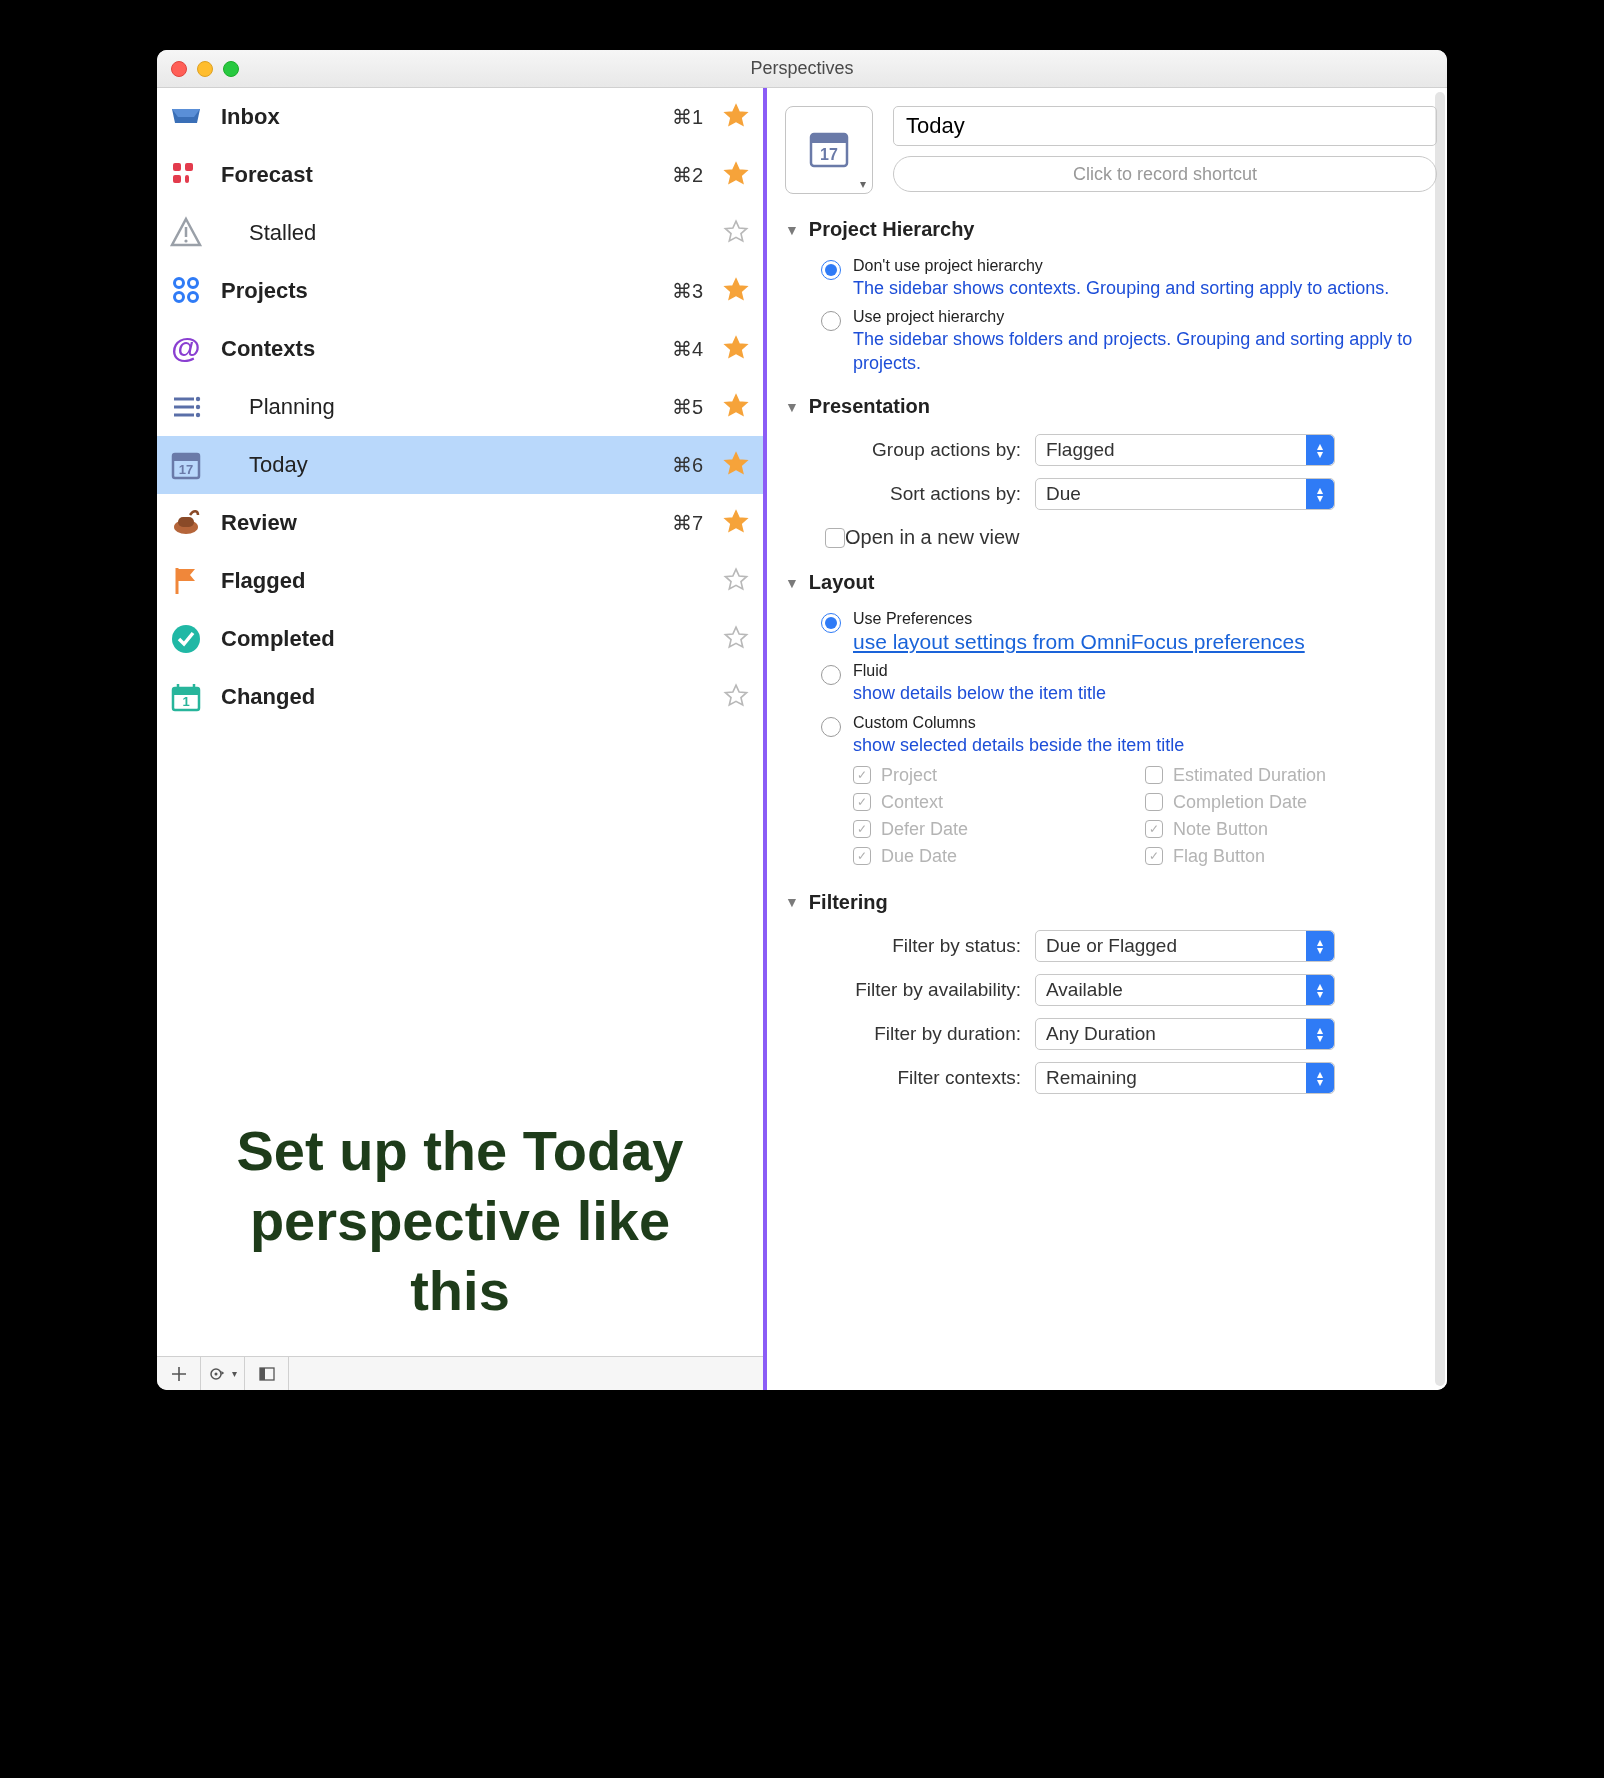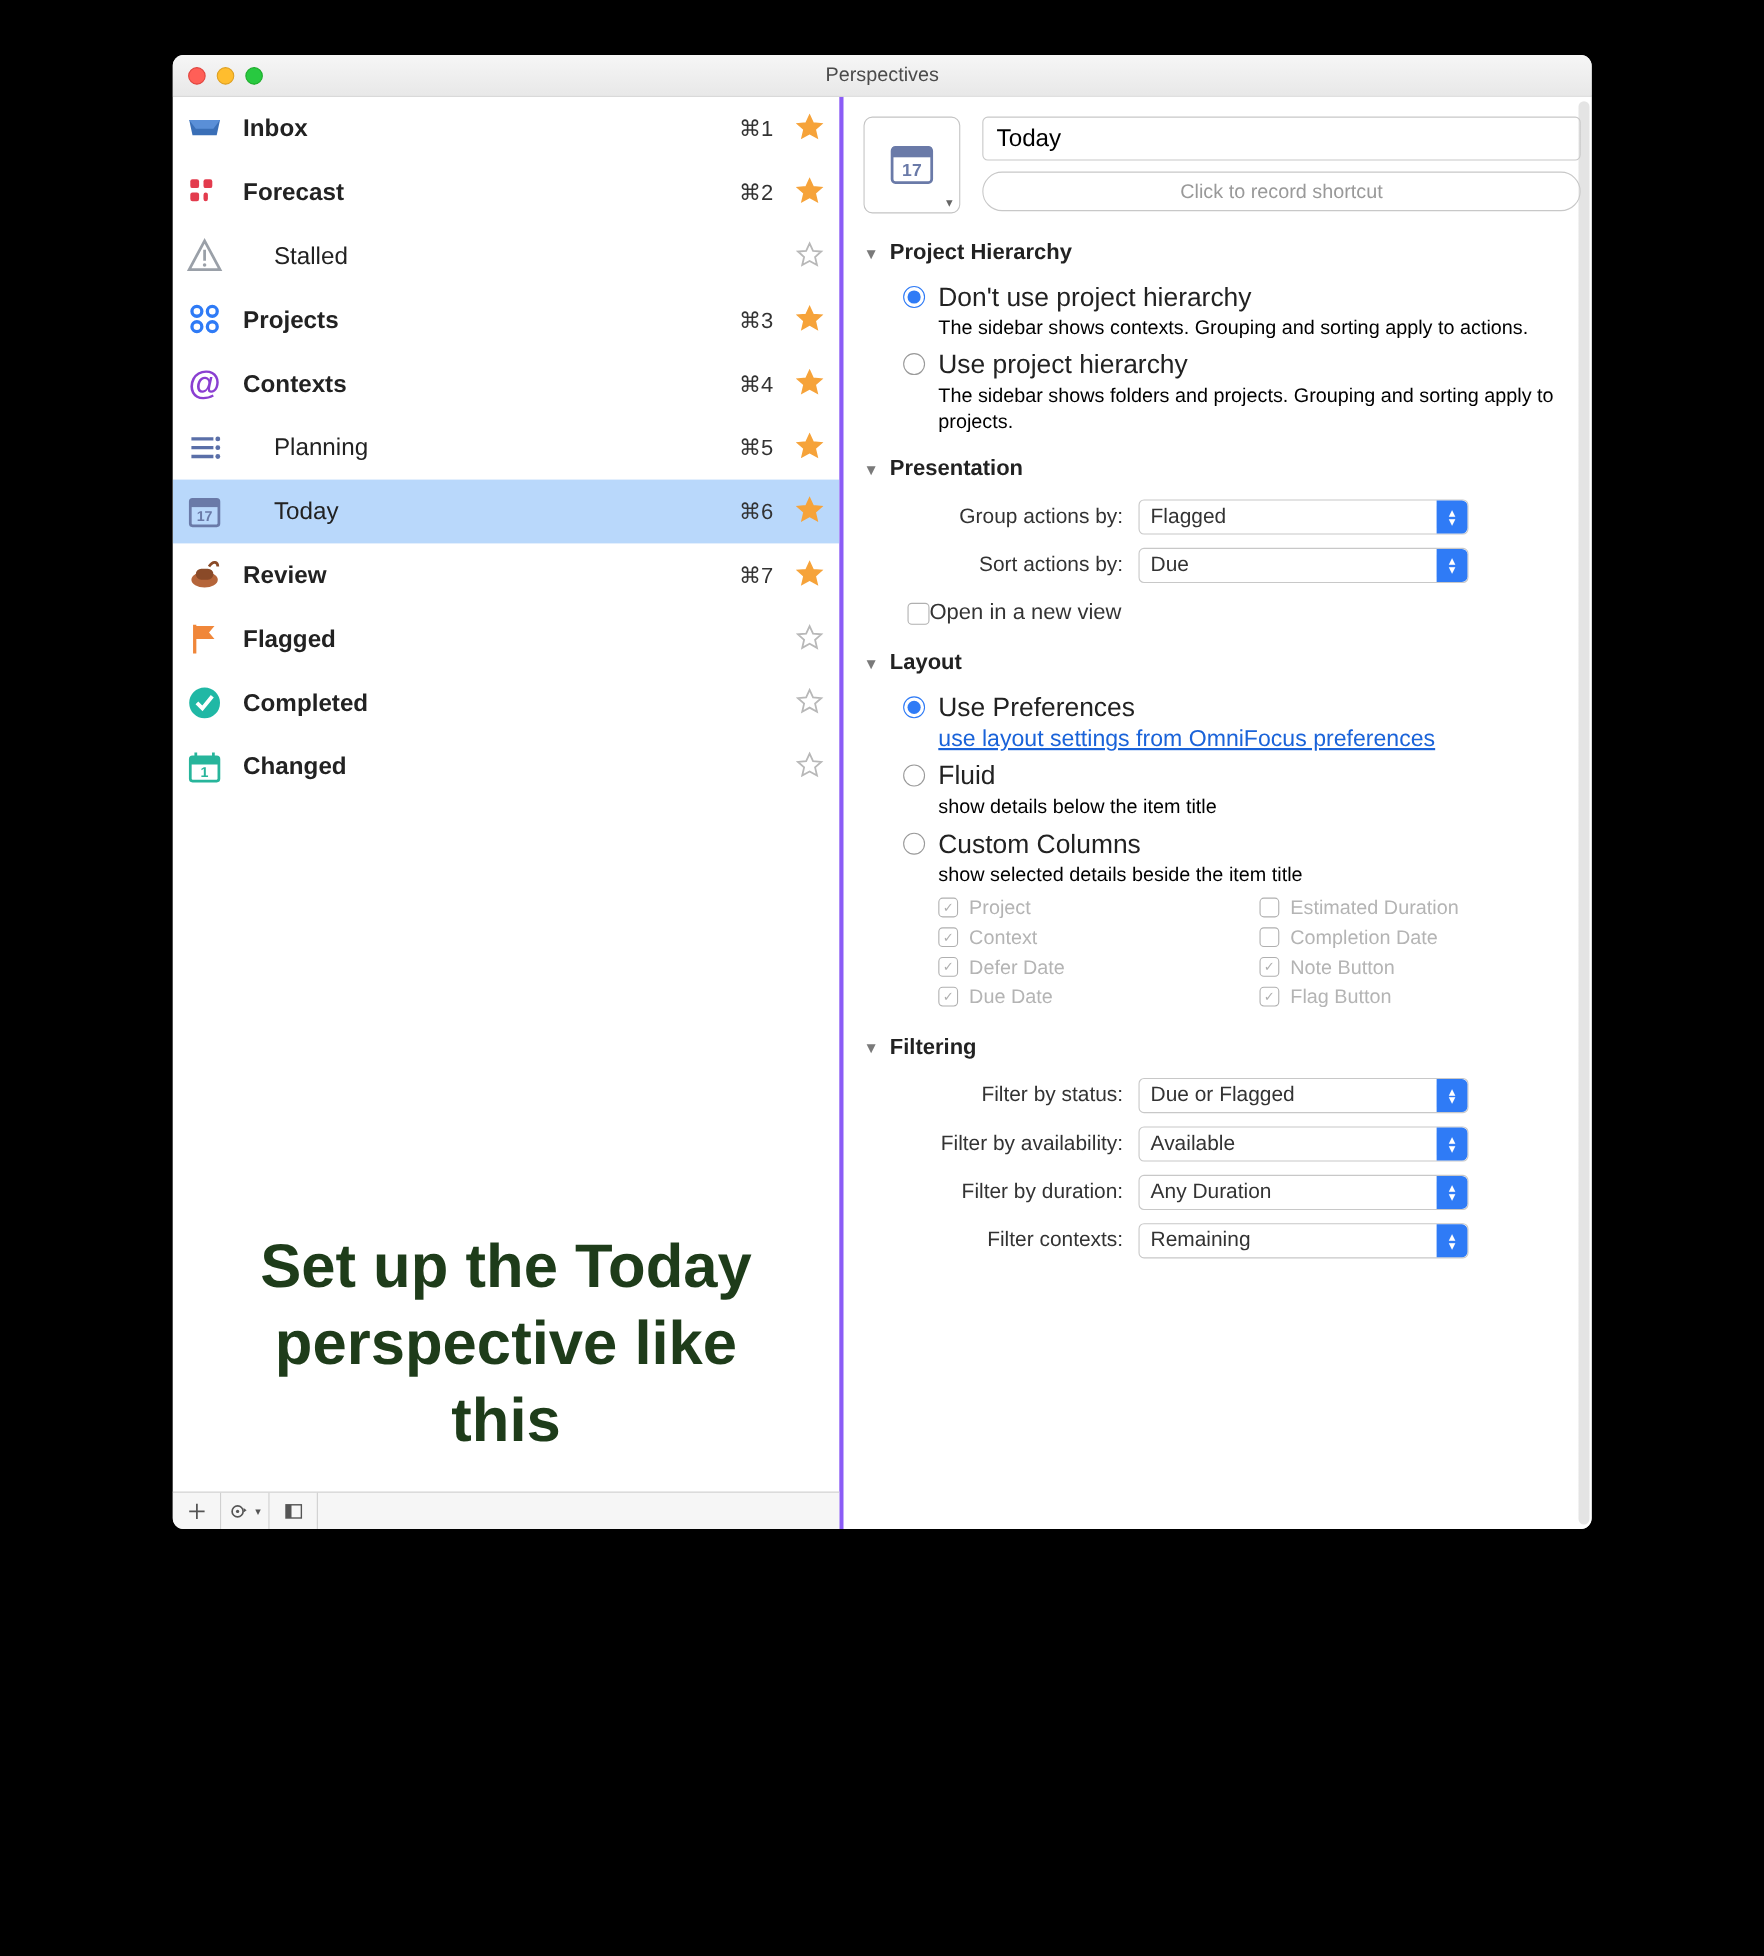--- a/index.html
+++ b/index.html
@@ -146,22 +146,22 @@
   .opt { display:flex; align-items:flex-start; gap:12px; padding: 6px 0 2px 36px;}
   .opt .radio {
     width:20px; height:20px; border-radius:50%;
     border:1.5px solid #9a9a9a; margin-top:3px; flex-shrink:0;
     position:relative;
   }
   .opt .radio.checked { border-color:#2f7bf6;}
   .opt .radio.checked::after{
     content:""; position:absolute; inset:3px; border-radius:50%; background:#2f7bf6;
   }
-  .opt .olabel { font-size:24px; color:#222;}
-  .opt .odesc { font-size:18px; color:#000000; margin-top:2px; line-height:1.3;}
+  .opt .olabel { font-size:16px; color:#222;}
+  .opt .odesc { font-size:18px; color:#1d4ed8; margin-top:2px; line-height:1.3;}
   .opt .otext { display:flex; flex-direction:column;}
   .opt .olink { color:#1a63d9; text-decoration: underline; font-size:21px; margin-top:2px;}
   .row-select {
     display:flex; align-items:center; gap:14px;
     padding: 6px 10px 6px 36px;
   }
   .row-select .rlabel { width: 200px; text-align:right; font-size:19px; color:#333;}
   .mac-select {
     flex:1; max-width: 300px;
     height: 32px;

